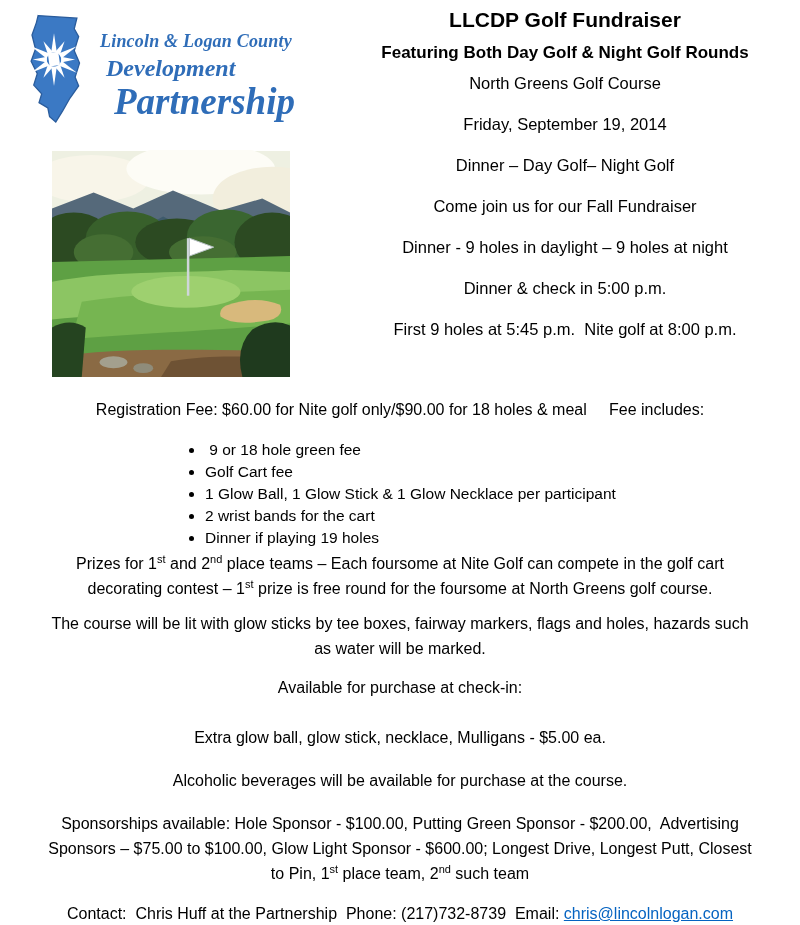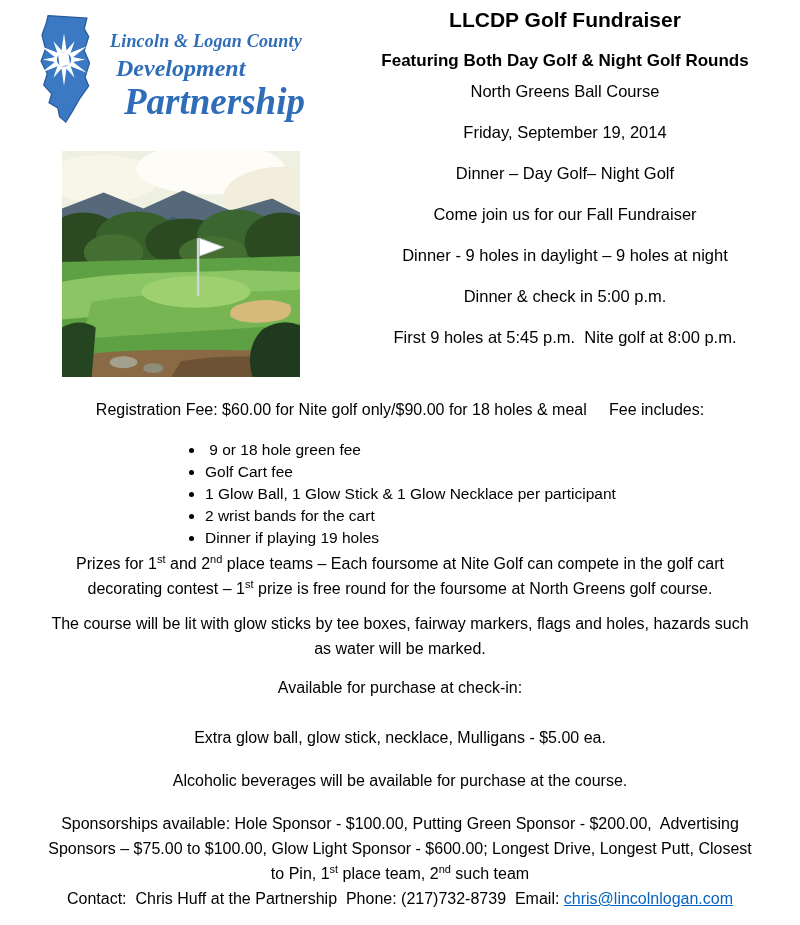--- a/index.html
+++ b/index.html
@@ -7,57 +7,57 @@
   body {
     width: 800px; height: 925px;
     font-family: "Liberation Sans", sans-serif;
     color: #000000; font-size: 16px;
     overflow: hidden;
   }
   .page { position: relative; width: 800px; height: 925px; background: #fff; }
 
   
   .top { display: flex; height: 382px; }
-  .left-col { flex: 0 0 330px; padding-left: 10px; }
+  .left-col { flex: 0 0 330px; }
   .logo { display: flex; align-items: flex-start; padding: 8px 0 0 10px; }
   .logo-state { width: 88px; height: 126px; flex: 0 0 88px; }
   .logo-text { margin-left: 2px; padding-top: 22px; color: #2f6db8; }
   .logo-line1 {
     font-family: "Liberation Serif", serif; font-style: italic; font-weight: bold;
     font-size: 18px; line-height: 22px; letter-spacing: .2px;
   }
   .logo-line2 {
     font-family: "Liberation Serif", serif; font-style: italic; font-weight: bold;
     font-size: 24px; line-height: 32px; margin-left: 6px;
   }
   .logo-line3 {
     font-family: "Liberation Serif", serif; font-style: italic; font-weight: bold;
     font-size: 37px; line-height: 36px; margin-left: 14px;
   }
   .golf-image { display: block; width: 238px; height: 228px; margin: 16px 0 0 52px; }
 
   .right-col { flex: 1; text-align: center; padding-top: 7px; }
-  .title { font-size: 21px; font-weight: bold; line-height: 25px; margin-bottom: 19px; }
+  .title { font-size: 21px; font-weight: bold; line-height: 25px; margin-bottom: 11px; }
   .subtitle { font-size: 17px; font-weight: bold; line-height: 20px; margin-bottom: 12px; }
   .hline { font-size: 16.5px; line-height: 17px; margin-bottom: 24px; white-space: pre-wrap; }
 
   
   .body-sec { padding-top: 0; }
   .reg-line { text-align: center; margin-top: 19px; line-height: 18px; white-space: pre-wrap; }
   .fee-list { margin: 20px 0 2px 188px; padding-left: 17px; }
   .fee-list li { font-size: 15.5px; line-height: 22px; white-space: pre-wrap; }
 
   .para { text-align: center; line-height: 25px; margin-left: auto; margin-right: auto; white-space: pre-wrap; }
   .prizes     { max-width: 700px; margin-top: 2px; }
   .course-lit { max-width: 706px; margin-top: 10px; }
   .avail      { margin-top: 14px; }
   .extra      { margin-top: 25px; }
   .alcohol    { margin-top: 18px; }
   .sponsor    { max-width: 712px; margin-top: 18px; }
-  .contact    { max-width: 770px; }
+  .contact    { max-width: 770px; margin-top: 15px; }
 
   sup { font-size: 11px; line-height: 0; }
   a.email { color: #0563c1; text-decoration: underline; cursor: pointer; }
 </style>
 </head>
 <body>
 
 <div class="page">
 
   <div class="top">
@@ -117,21 +117,21 @@
         <ellipse cx="92" cy="219" rx="10" ry="5" fill="#8f8c7a"></ellipse>
         <path d="M202,180 q20,-12 38,-4 L240,228 L192,228 q-8,-30 10,-48" fill="#1f3a1e"></path>
         <path d="M0,178 q18,-10 34,0 L30,228 L0,228 Z" fill="#254420"></path>
       </svg>
 
     </div>
 
     <div class="right-col">
       <div class="title">LLCDP Golf Fundraiser</div>
       <div class="subtitle">Featuring Both Day Golf &amp; Night Golf Rounds</div>
-      <div class="hline">North Greens Ball Course</div>
+      <div class="hline">North Greens Golf Course</div>
       <div class="hline">Friday, September 19, 2014</div>
       <div class="hline">Dinner – Day Golf– Night Golf</div>
       <div class="hline">Come join us for our Fall Fundraiser</div>
       <div class="hline">Dinner - 9 holes in daylight – 9 holes at night</div>
       <div class="hline">Dinner &amp; check in 5:00 p.m.</div>
       <div class="hline">First 9 holes at 5:45 p.m.  Nite golf at 8:00 p.m.</div>
     </div>
 
   </div>
 

